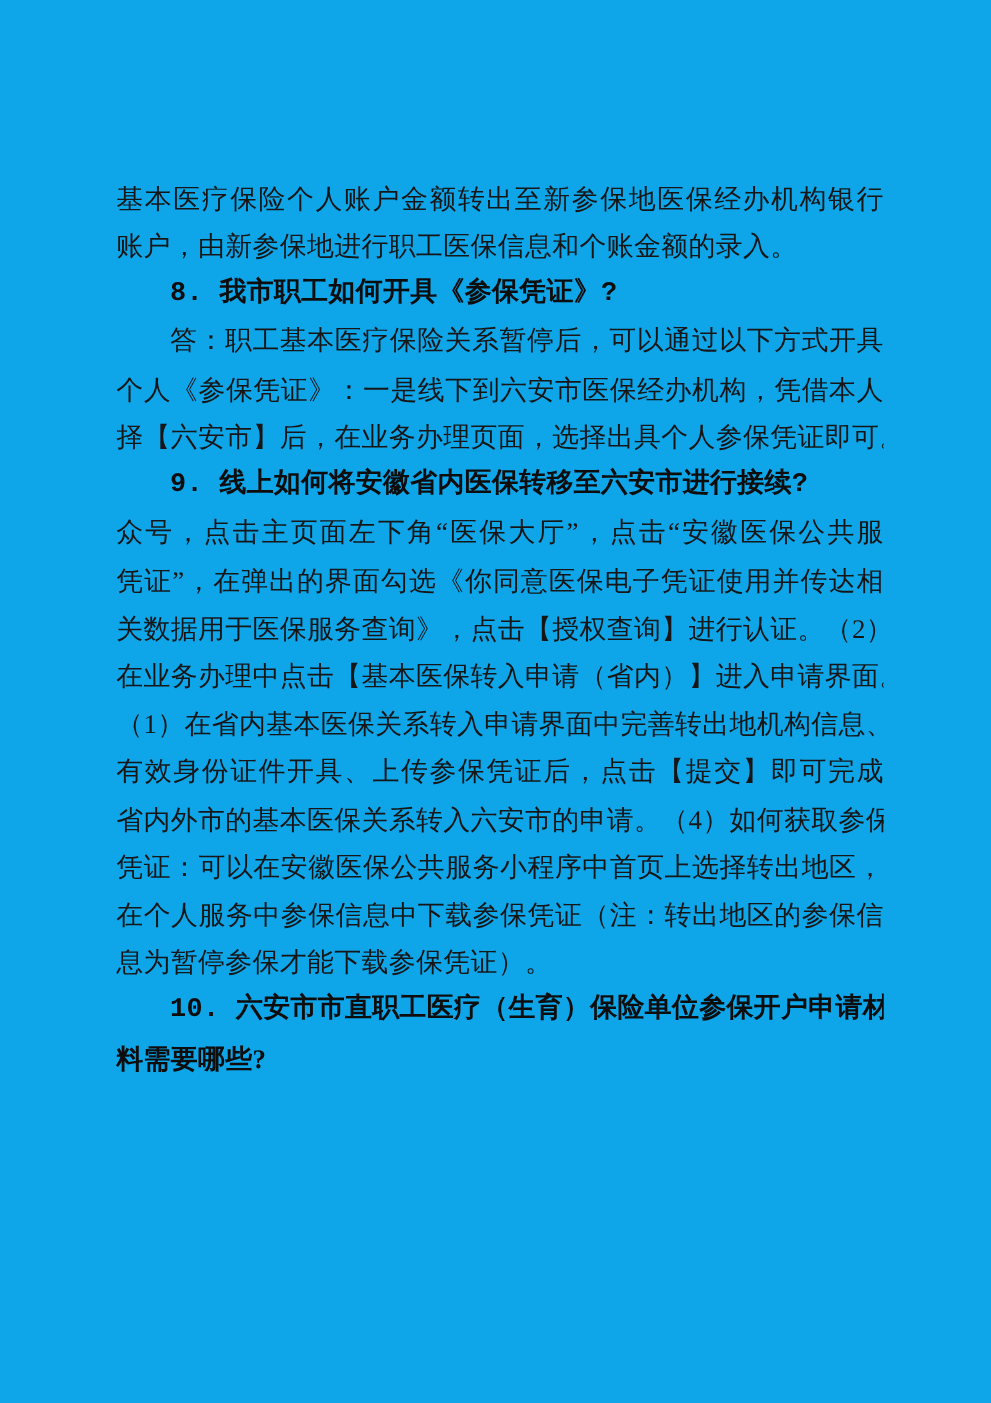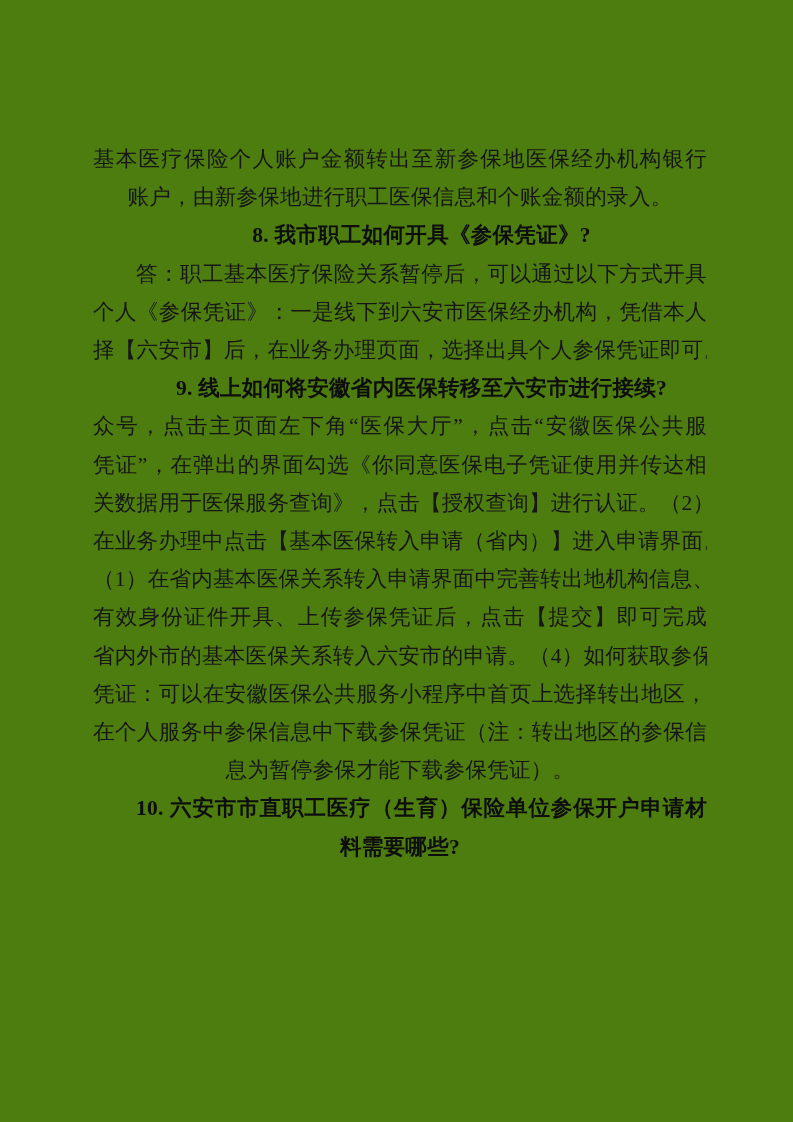--- a/index.html
+++ b/index.html
@@ -4,49 +4,49 @@
 <style>
   html, body {
     margin: 0;
     padding: 0;
     background: #ffffff;
   }
   .page {
     position: relative;
     width: 793px;
     height: 1122px;
-    background: #4d7c0f;
+    background: #0ea5e9;
     overflow: hidden;
     font-family: "Liberation Serif", "DejaVu Serif", serif;
   }
   .content {
     position: absolute;
     left: 93px;
     top: 140px;
     width: 614px;
   }
   .block {
     margin: 0;
     padding: 0;
   }
   .line {
     font-size: 21.5px;
     line-height: 38.2px;
     color: #161616;
     white-space: nowrap;
     overflow: hidden;
     letter-spacing: 0.3px;
-    text-align: center;
   }
   .line.justify {
     text-align: justify;
     text-align-last: justify;
   }
   .line.indent {
     text-indent: 2em;
+    font-family: Liberation Mono, monospace;
   }
   .heading .line {
     font-weight: 700;
     color: #0d0d0d;
   }
 </style>
 </head>
 <body>
 
 <div class="page">

